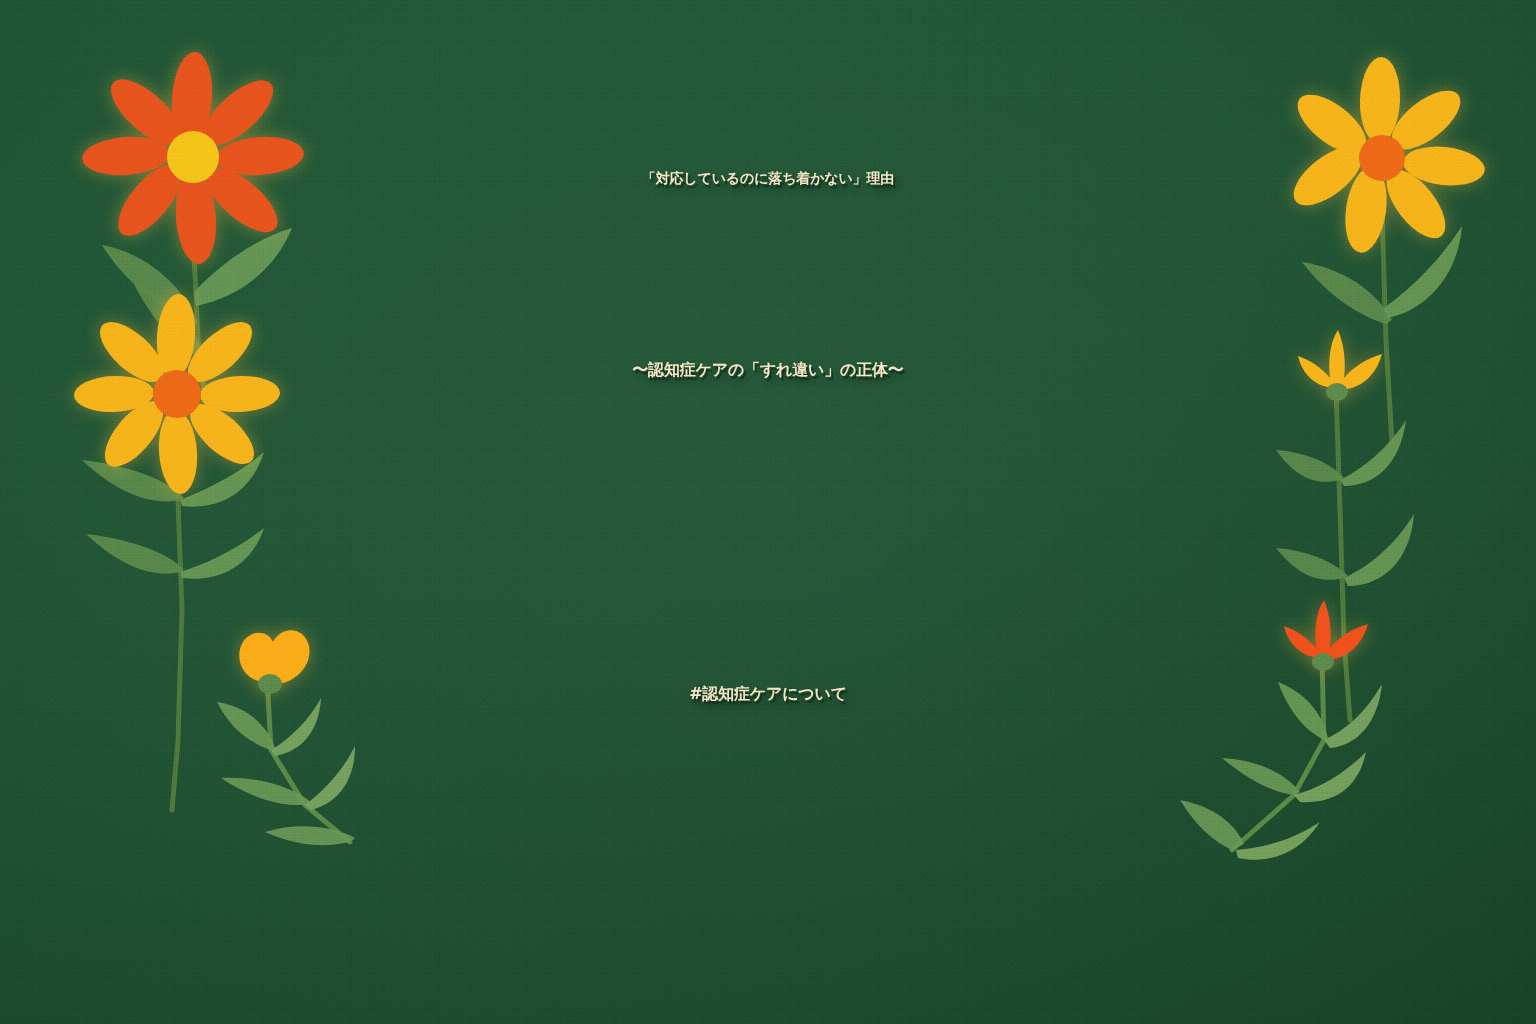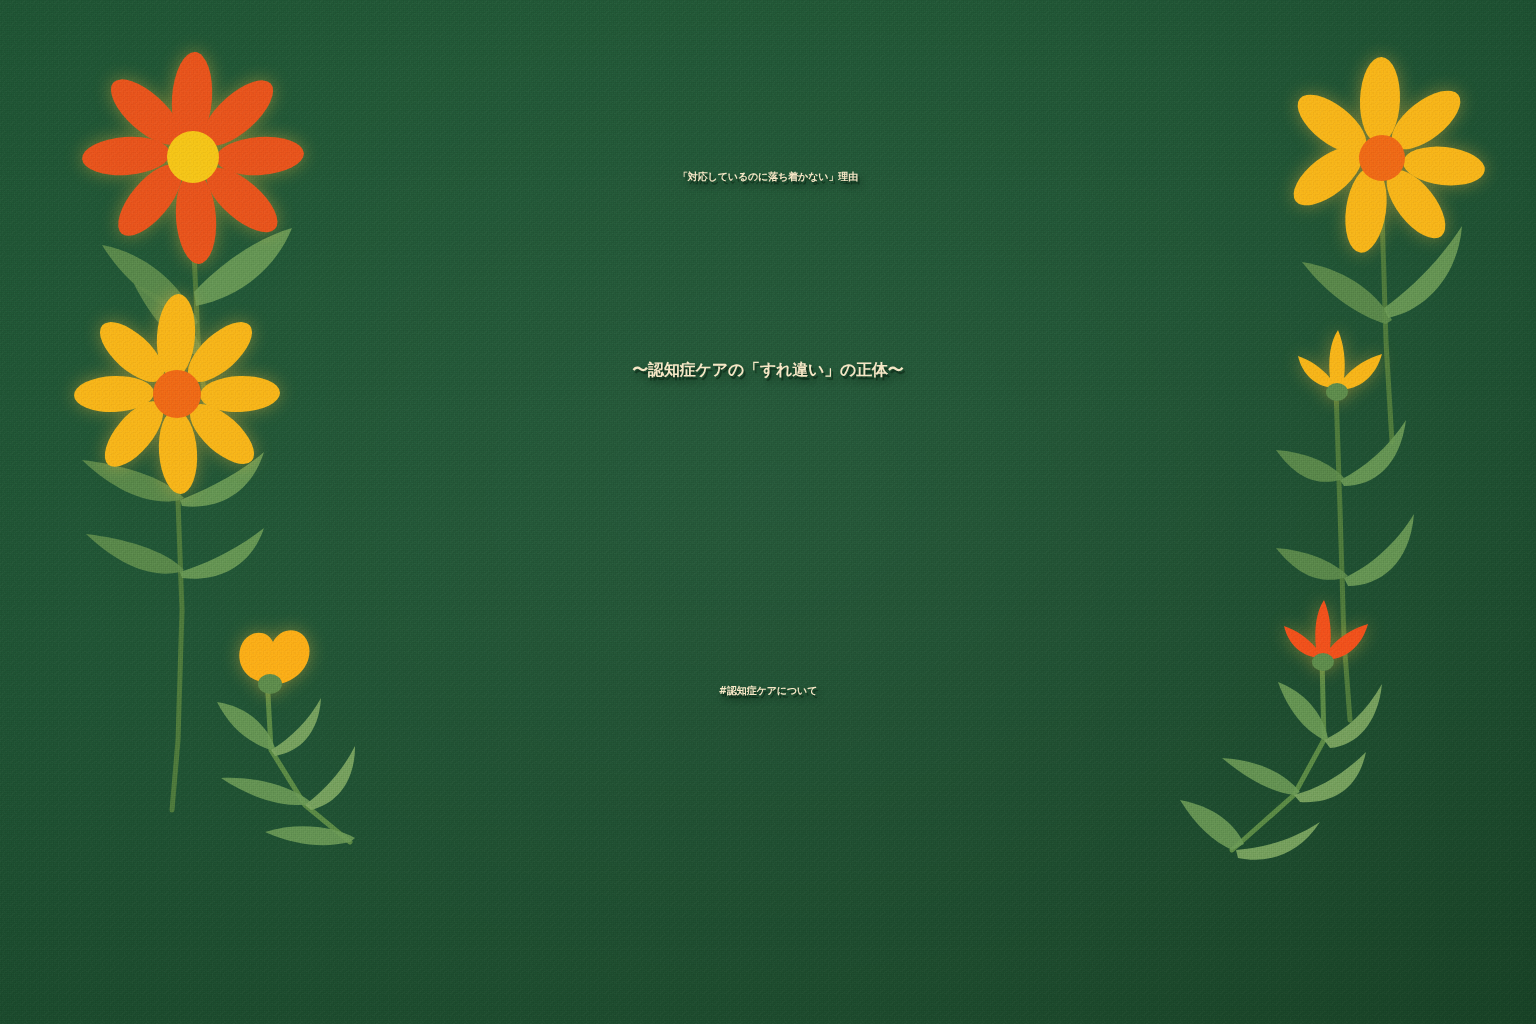--- a/index.html
+++ b/index.html
@@ -176,20 +176,20 @@
         <path d="M66 250 C94 248 122 240 150 222 C128 256 96 264 68 258 Z" fill="#7FA963" opacity=".9"></path>
       </g>
       <g class="glow">
         <path d="M152 58 C132 58 118 44 114 26 C126 30 138 38 146 48 C144 30 146 12 154 0 C160 14 162 32 160 48 C170 36 184 28 198 24 C192 46 176 60 154 60 Z" fill="#F1511B"></path>
         <ellipse cx="153" cy="62" rx="11" ry="9" fill="#5E8C4C"></ellipse>
       </g>
     </svg>
   </div>
 
   <div class="txtlayer">
-    <div class="line" id="title" style="font-size: 10px; font-family: Liberation Serif, serif;">「対応しているのに落ち着かない」理由</div>
+    <div class="line" id="title" style="font-size: 14px; font-family: Liberation Serif, serif;">「対応しているのに落ち着かない」理由</div>
     <div class="line" id="subtitle" style="font-size: 16px;">〜認知症ケアの「すれ違い」の正体〜</div>
-    <div class="line" id="hashtag" style="font-size: 10px;">#認知症ケアについて</div>
+    <div class="line" id="hashtag" style="font-size: 16px;">#認知症ケアについて</div>
   </div>
 
   <div id="noise"></div>
   <div id="noise2"></div>
 </div>
 
 </body></html>

